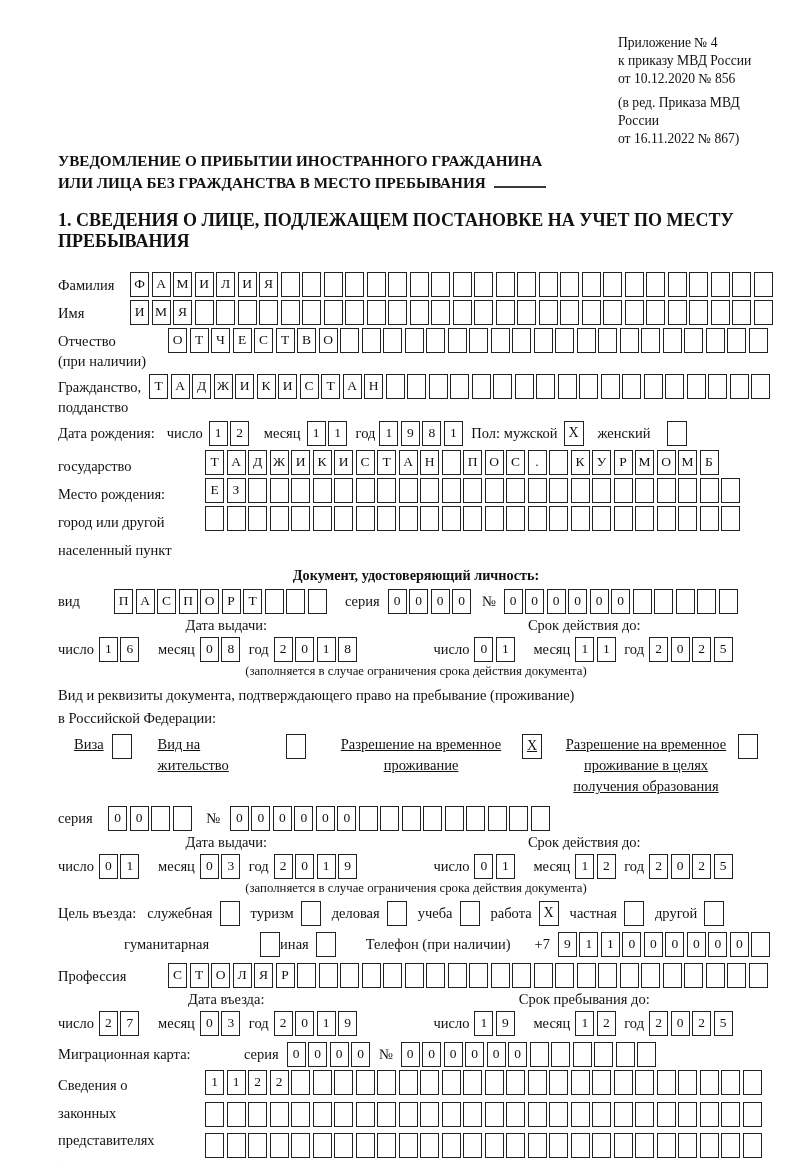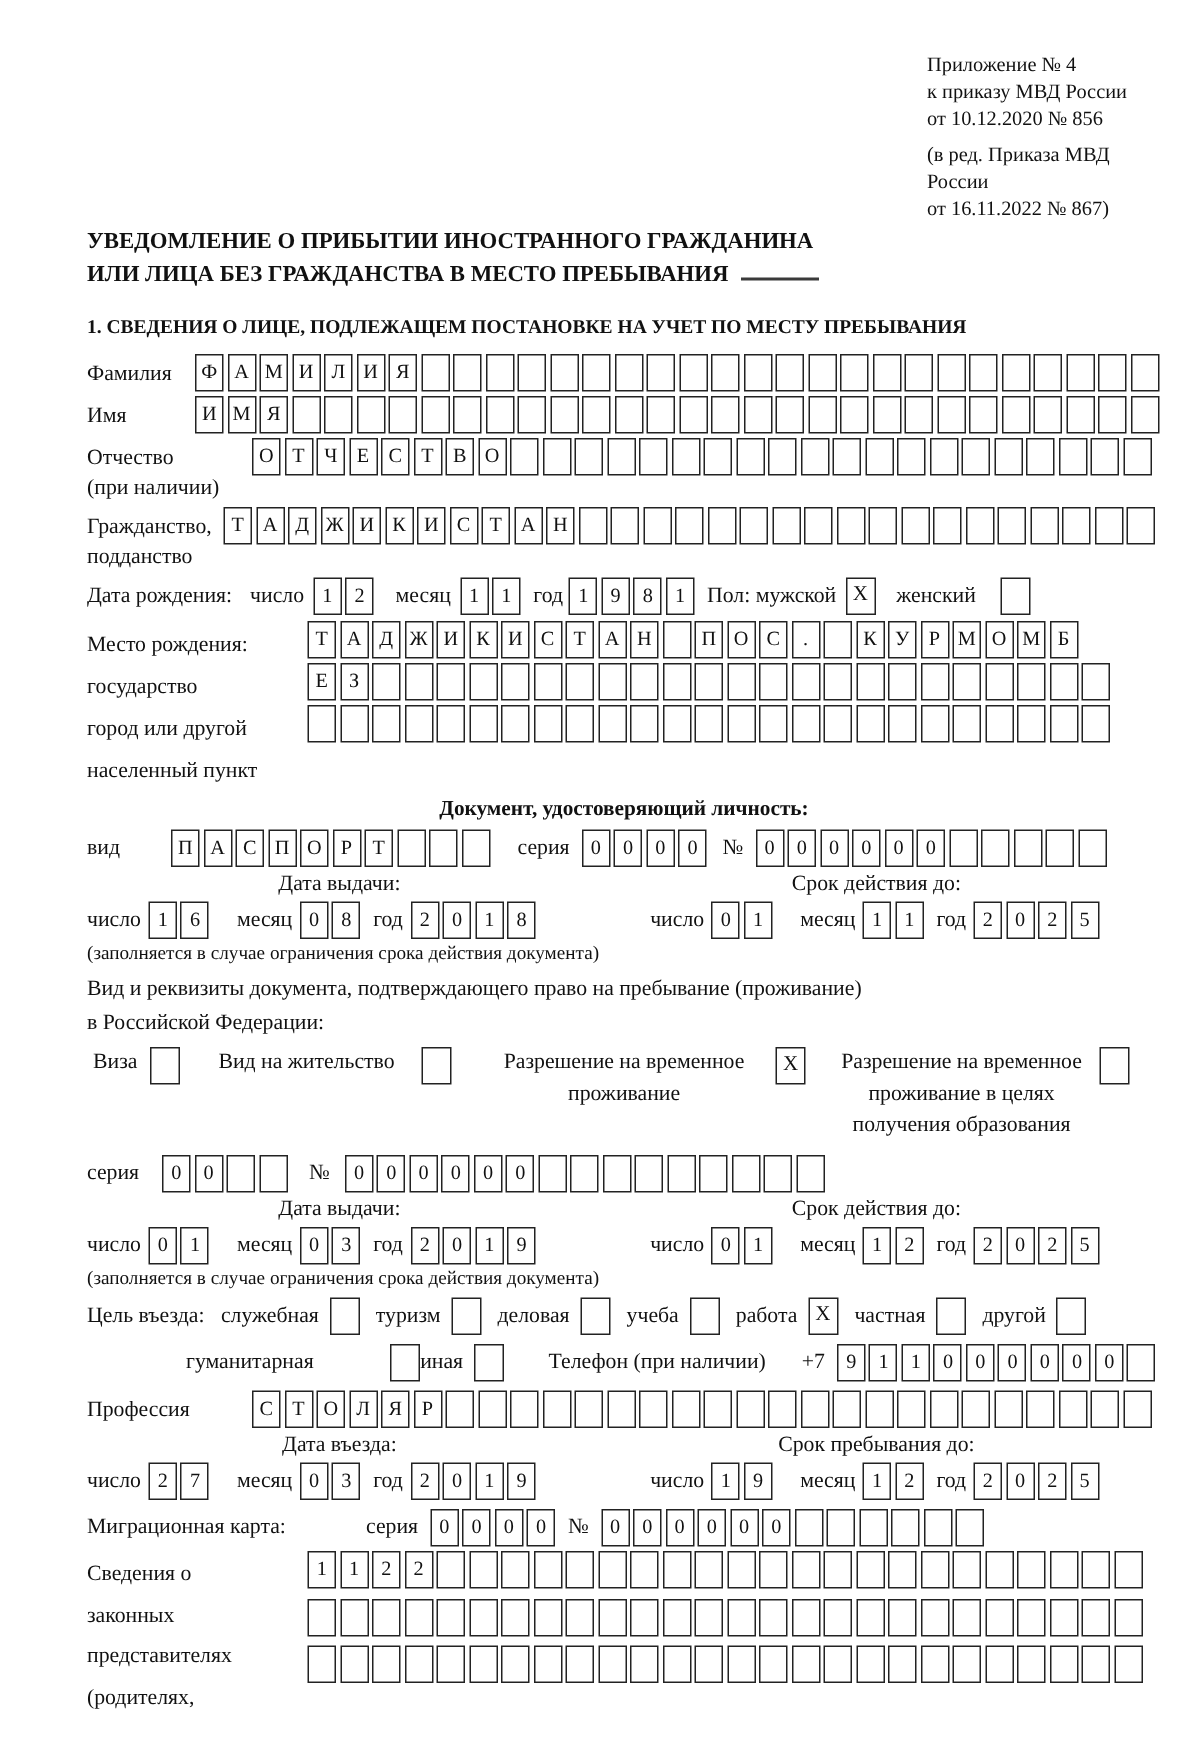--- a/index.html
+++ b/index.html
@@ -8,21 +8,21 @@
     width: 800px; min-height: 1163px;
     padding: 34px 26px 14px 58px;
     font-family: "Liberation Serif", "DejaVu Serif", serif;
     font-size: 14.5px; color: #111; background: #fff;
   }
   .appendix { margin-left: 560px; font-size: 13.6px; line-height: 1.32; }
   .appendix .sub { margin-top: 6px; }
   .form-label { text-align: right; font-weight: 700; font-size: 15px; margin: 16px 4px 6px 0; letter-spacing: .4px; }
   .title { font-weight: 700; font-size: 15.2px; line-height: 1.5; margin-top: 2px; }
   .blank { display: inline-block; width: 52px; border-bottom: 2px solid #3a3a3a; height: 13px; margin-left: 8px; }
-  .sec-heading { font-weight: 700; font-size: 13px; margin: 15px 0 10px; }
+  .sec-heading { font-weight: 700; font-size: 18px; margin: 15px 0 20px; }
 
   .row { display: flex; align-items: flex-start; margin-bottom: 3px; }
   .rlabel { flex: 0 0 auto; padding-top: 4px; line-height: 1.35; }
   .ln { display: block; }
   .cells { display: flex; flex: 0 0 auto; }
   .cell {
     flex: 0 0 auto; width: 19px; height: 25px;
     border: 1.8px solid #222; margin-right: 2.5px;
     text-align: center; font-size: 13.5px; line-height: 21px; background: #fff;
   }
@@ -30,24 +30,24 @@
     text-align: center; font-size: 14px; line-height: 21px; }
 
   .center-bold { text-align: center; font-weight: 700; font-size: 14.2px; margin: 3px 0 5px; }
 
   .dates { display: flex; margin-top: 3px; }
   .col-l { width: 47%; } .col-r { width: 53%; }
   .dates-header { text-align: center; margin-bottom: 3px; }
   .dateline { display: flex; align-items: center; }
   .dateline .lbl { margin-right: 5px; }
   .g1 { margin-left: 16px; } .g2 { margin-left: 6px; }
-  .note-right { text-align: left; font-size: 12.8px; margin: 2px 0 5px; }
+  .note-right { text-align: center; font-size: 12.8px; margin: 2px 0 5px; }
 
   .intro { line-height: 1.55; margin-top: 4px; }
-  .optrow { display: flex; align-items: flex-start; margin: 5px 4px 9px; }
+  .optrow { display: flex; align-items: flex-start; margin: 5px 16px 9px; text-decoration: underline; }
   .opt { display: flex; align-items: flex-start; }
   .opt-text { line-height: 1.45; }
   .ctr { text-align: center; }
   .optrow .checkbox { margin-left: 8px; }
 
   .prow { display: flex; align-items: center; margin-bottom: 6px; }
   .prow .checkbox { margin-left: 7px; }
   .pitem { margin-left: 11px; display: flex; align-items: center; }
   .pitem:first-child { margin-left: 0; gap: 44px; }
 
@@ -249,22 +249,22 @@
         <span class="cell">1</span>
       </span>
     <span style="margin-left:6px">Пол: мужской</span>
     <span class="checkbox" style="margin-left:6px">X</span>
     <span style="margin-left:14px">женский</span>
     <span class="checkbox" style="margin-left:16px"></span>
   </div>
 
   <div class="bp" style="margin-top:4px">
     <div class="bp-labels">
+      <span class="ln">государство</span>
       <span class="ln">Место рождения:</span>
-      <span class="ln">государство</span>
       <span class="ln">город или другой</span>
       <span class="ln">населенный пункт</span>
     </div>
     <div class="bp-rows">
       <span class="cells">
           <span class="cell">Т</span>
           <span class="cell">А</span>
           <span class="cell">Д</span>
           <span class="cell">Ж</span>
           <span class="cell">И</span>

